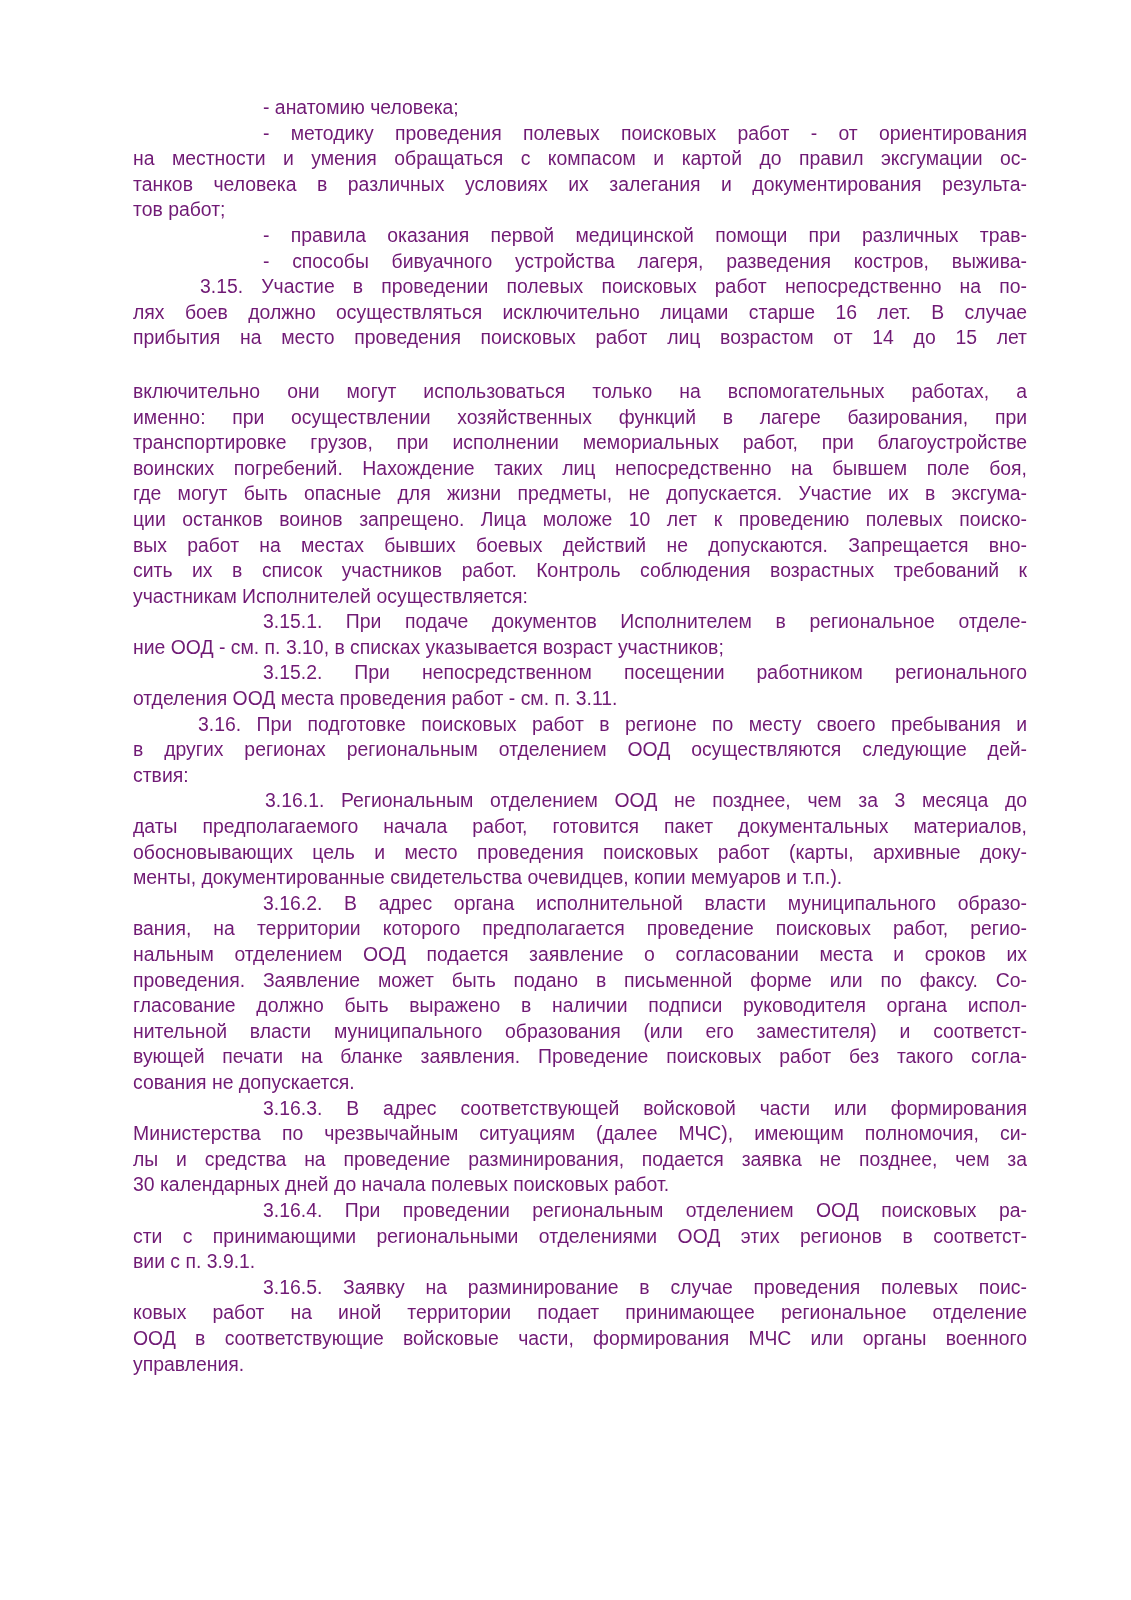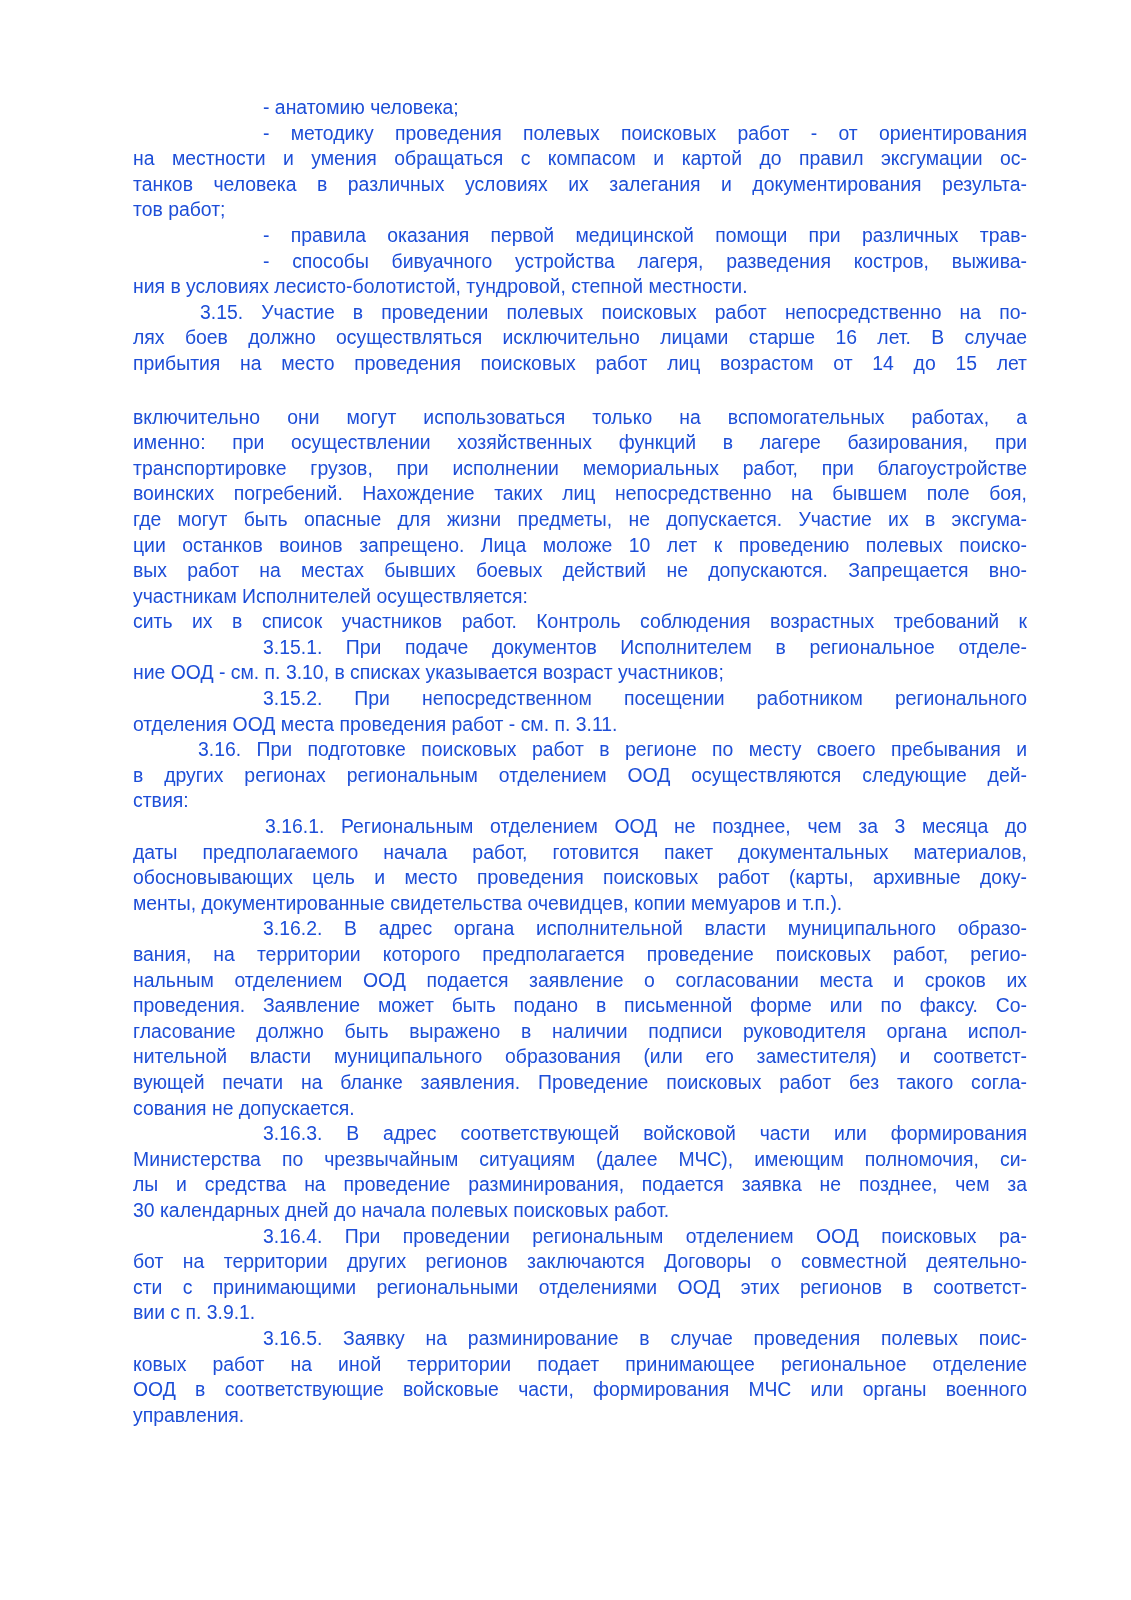--- a/index.html
+++ b/index.html
@@ -1,49 +1,48 @@
 <!DOCTYPE html>
 <html><head>
 <meta charset="utf-8">
 <style>
   html, body { margin:0; padding:0; background:#ffffff; }
   body { width:1131px; height:1600px; position:relative; overflow:hidden; }
   .page { position:absolute; left:133px; top:95px; width:894px;
-    font-family:"Liberation Sans", sans-serif; font-size:19.4px; color:#1d4ed8; }
+    font-family:"Liberation Sans", sans-serif; font-size:19.4px; color:#701a75; }
   .ln { height:25.6px; line-height:25.6px; white-space:nowrap; text-align:justify; text-align-last:justify; overflow:visible; }
   .ln.last { text-align-last:left; }
   .i1 { padding-left:130px; }
   .i2 { padding-left:67px; }
   .i3 { padding-left:65px; }
   .i4 { padding-left:132px; }
 </style>
 </head>
 <body>
 
 <div class="page" id="page">
     <div class="ln i1 last" style="white-space: normal; overflow: hidden;">- анатомию человека;</div>
     <div class="ln i1" style="white-space: normal; overflow: hidden;">- методику проведения полевых поисковых работ - от ориентирования</div>
     <div class="ln " style="white-space: normal; overflow: hidden;">на местности и умения обращаться с компасом и картой до правил эксгумации ос-</div>
     <div class="ln " style="white-space: normal; overflow: hidden;">танков человека в различных условиях их залегания и документирования результа-</div>
     <div class="ln last" style="white-space: normal; overflow: hidden;">тов работ;</div>
     <div class="ln i1" style="white-space: normal; overflow: hidden;">- правила оказания первой медицинской помощи при различных трав-</div>
     <div class="ln i1" style="white-space: normal; overflow: hidden;">- способы бивуачного устройства лагеря, разведения костров, выжива-</div>
-    <div class="ln last" style="white-space: normal; overflow: hidden;">ния в условиях лесисто-болотистой, тундровой, степной местности.</div>
     <div class="ln i2" style="white-space: normal; overflow: hidden;">3.15. Участие в проведении полевых поисковых работ непосредственно на по-</div>
     <div class="ln " style="white-space: normal; overflow: hidden;">лях боев должно осуществляться исключительно лицами старше 16 лет. В случае</div>
     <div class="ln " style="white-space: normal; overflow: hidden;">прибытия на место проведения поисковых работ лиц возрастом от 14 до 15 лет</div>
     <div class="ln " style="white-space: normal; overflow: hidden; margin-top: 28px;">включительно они могут использоваться только на вспомогательных работах, а</div>
     <div class="ln " style="white-space: normal; overflow: hidden;">именно: при осуществлении хозяйственных функций в лагере базирования, при</div>
     <div class="ln " style="white-space: normal; overflow: hidden;">транспортировке грузов, при исполнении мемориальных работ, при благоустройстве</div>
     <div class="ln " style="white-space: normal; overflow: hidden;">воинских погребений. Нахождение таких лиц непосредственно на бывшем поле боя,</div>
     <div class="ln " style="white-space: normal; overflow: hidden;">где могут быть опасные для жизни предметы, не допускается. Участие их в эксгума-</div>
     <div class="ln " style="white-space: normal; overflow: hidden;">ции останков воинов запрещено. Лица моложе 10 лет к проведению полевых поиско-</div>
     <div class="ln " style="white-space: normal; overflow: hidden;">вых работ на местах бывших боевых действий не допускаются. Запрещается вно-</div>
+    <div class="ln " style="white-space: normal; overflow: hidden;">сить их в список участников работ. Контроль соблюдения возрастных требований к</div>
     <div class="ln last" style="white-space: normal; overflow: hidden;">участникам Исполнителей осуществляется:</div>
-    <div class="ln " style="white-space: normal; overflow: hidden;">сить их в список участников работ. Контроль соблюдения возрастных требований к</div>
     <div class="ln i1" style="white-space: normal; overflow: hidden;">3.15.1. При подаче документов Исполнителем в региональное отделе-</div>
     <div class="ln last" style="white-space: normal; overflow: hidden;">ние ООД - см. п. 3.10, в списках указывается возраст участников;</div>
     <div class="ln i1" style="white-space: normal; overflow: hidden;">3.15.2. При непосредственном посещении работником регионального</div>
     <div class="ln last" style="white-space: normal; overflow: hidden;">отделения ООД места проведения работ - см. п. 3.11.</div>
     <div class="ln i3" style="white-space: normal; overflow: hidden;">3.16. При подготовке поисковых работ в регионе по месту своего пребывания и</div>
     <div class="ln " style="white-space: normal; overflow: hidden;">в других регионах региональным отделением ООД осуществляются следующие дей-</div>
     <div class="ln last" style="white-space: normal; overflow: hidden;">ствия:</div>
     <div class="ln i4" style="white-space: normal; overflow: hidden;">3.16.1. Региональным отделением ООД не позднее, чем за 3 месяца до</div>
     <div class="ln " style="white-space: normal; overflow: hidden;">даты предполагаемого начала работ, готовится пакет документальных материалов,</div>
     <div class="ln " style="white-space: normal; overflow: hidden;">обосновывающих цель и место проведения поисковых работ (карты, архивные доку-</div>
@@ -54,20 +53,19 @@
     <div class="ln " style="white-space: normal; overflow: hidden;">проведения. Заявление может быть подано в письменной форме или по факсу. Со-</div>
     <div class="ln " style="white-space: normal; overflow: hidden;">гласование должно быть выражено в наличии подписи руководителя органа испол-</div>
     <div class="ln " style="white-space: normal; overflow: hidden;">нительной власти муниципального образования (или его заместителя) и соответст-</div>
     <div class="ln " style="white-space: normal; overflow: hidden;">вующей печати на бланке заявления. Проведение поисковых работ без такого согла-</div>
     <div class="ln last" style="white-space: normal; overflow: hidden;">сования не допускается.</div>
     <div class="ln i1" style="white-space: normal; overflow: hidden;">3.16.3. В адрес соответствующей войсковой части или формирования</div>
     <div class="ln " style="white-space: normal; overflow: hidden;">Министерства по чрезвычайным ситуациям (далее МЧС), имеющим полномочия, си-</div>
     <div class="ln " style="white-space: normal; overflow: hidden;">лы и средства на проведение разминирования, подается заявка не позднее, чем за</div>
     <div class="ln last" style="white-space: normal; overflow: hidden;">30 календарных дней до начала полевых поисковых работ.</div>
     <div class="ln i1" style="white-space: normal; overflow: hidden;">3.16.4. При проведении региональным отделением ООД поисковых ра-</div>
-    <div class="ln " style="white-space: normal; overflow: hidden;">бот на территории других регионов заключаются Договоры о совместной деятельно-</div>
     <div class="ln " style="white-space: normal; overflow: hidden;">сти с принимающими региональными отделениями ООД этих регионов в соответст-</div>
     <div class="ln last" style="white-space: normal; overflow: hidden;">вии с п. 3.9.1.</div>
     <div class="ln i1" style="white-space: normal; overflow: hidden;">3.16.5. Заявку на разминирование в случае проведения полевых поис-</div>
     <div class="ln " style="white-space: normal; overflow: hidden;">ковых работ на иной территории подает принимающее региональное отделение</div>
     <div class="ln " style="white-space: normal; overflow: hidden;">ООД в соответствующие войсковые части, формирования МЧС или органы военного</div>
     <div class="ln last" style="white-space: normal; overflow: hidden;">управления.</div>
   </div>
 
 </body></html>

